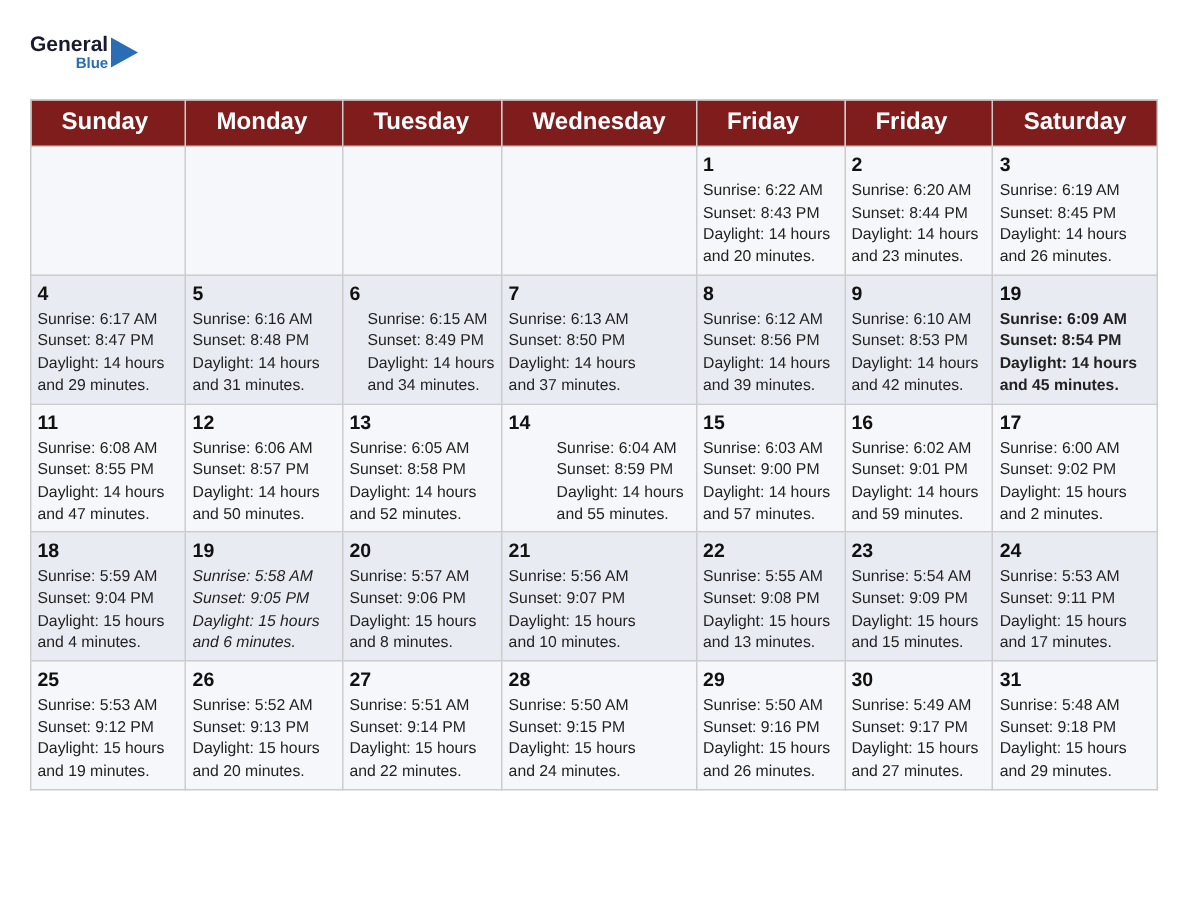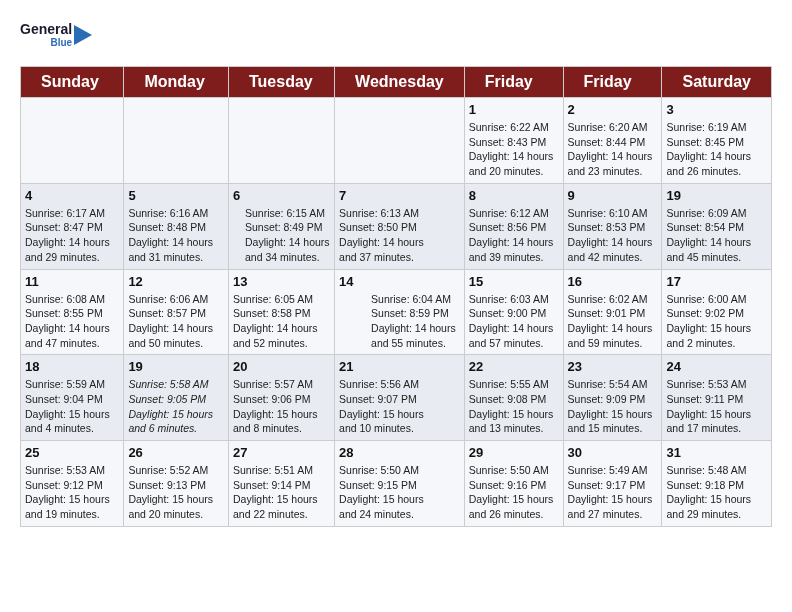--- a/index.html
+++ b/index.html
@@ -175,21 +175,21 @@
         </td>
         <td>
           <div class="day-num">9</div>
           <div class="day-info" style="white-space: pre-line;">Sunrise: 6:10 AM
 Sunset: 8:53 PM
 Daylight: 14 hours
 and 42 minutes.</div>
         </td>
         <td>
           <div class="day-num">19</div>
-          <div class="day-info" style="white-space: pre-line;">Sunrise: 6:09 AM
+          <div class="day-info" style="white-space: pre-line; font-weight: bold;">Sunrise: 6:09 AM
 Sunset: 8:54 PM
 Daylight: 14 hours
 and 45 minutes.</div>
         </td>
       </tr>
       <tr>
         <td>
           <div class="day-num">11</div>
           <div class="day-info" style="white-space: pre-line;">Sunrise: 6:08 AM
 Sunset: 8:55 PM

